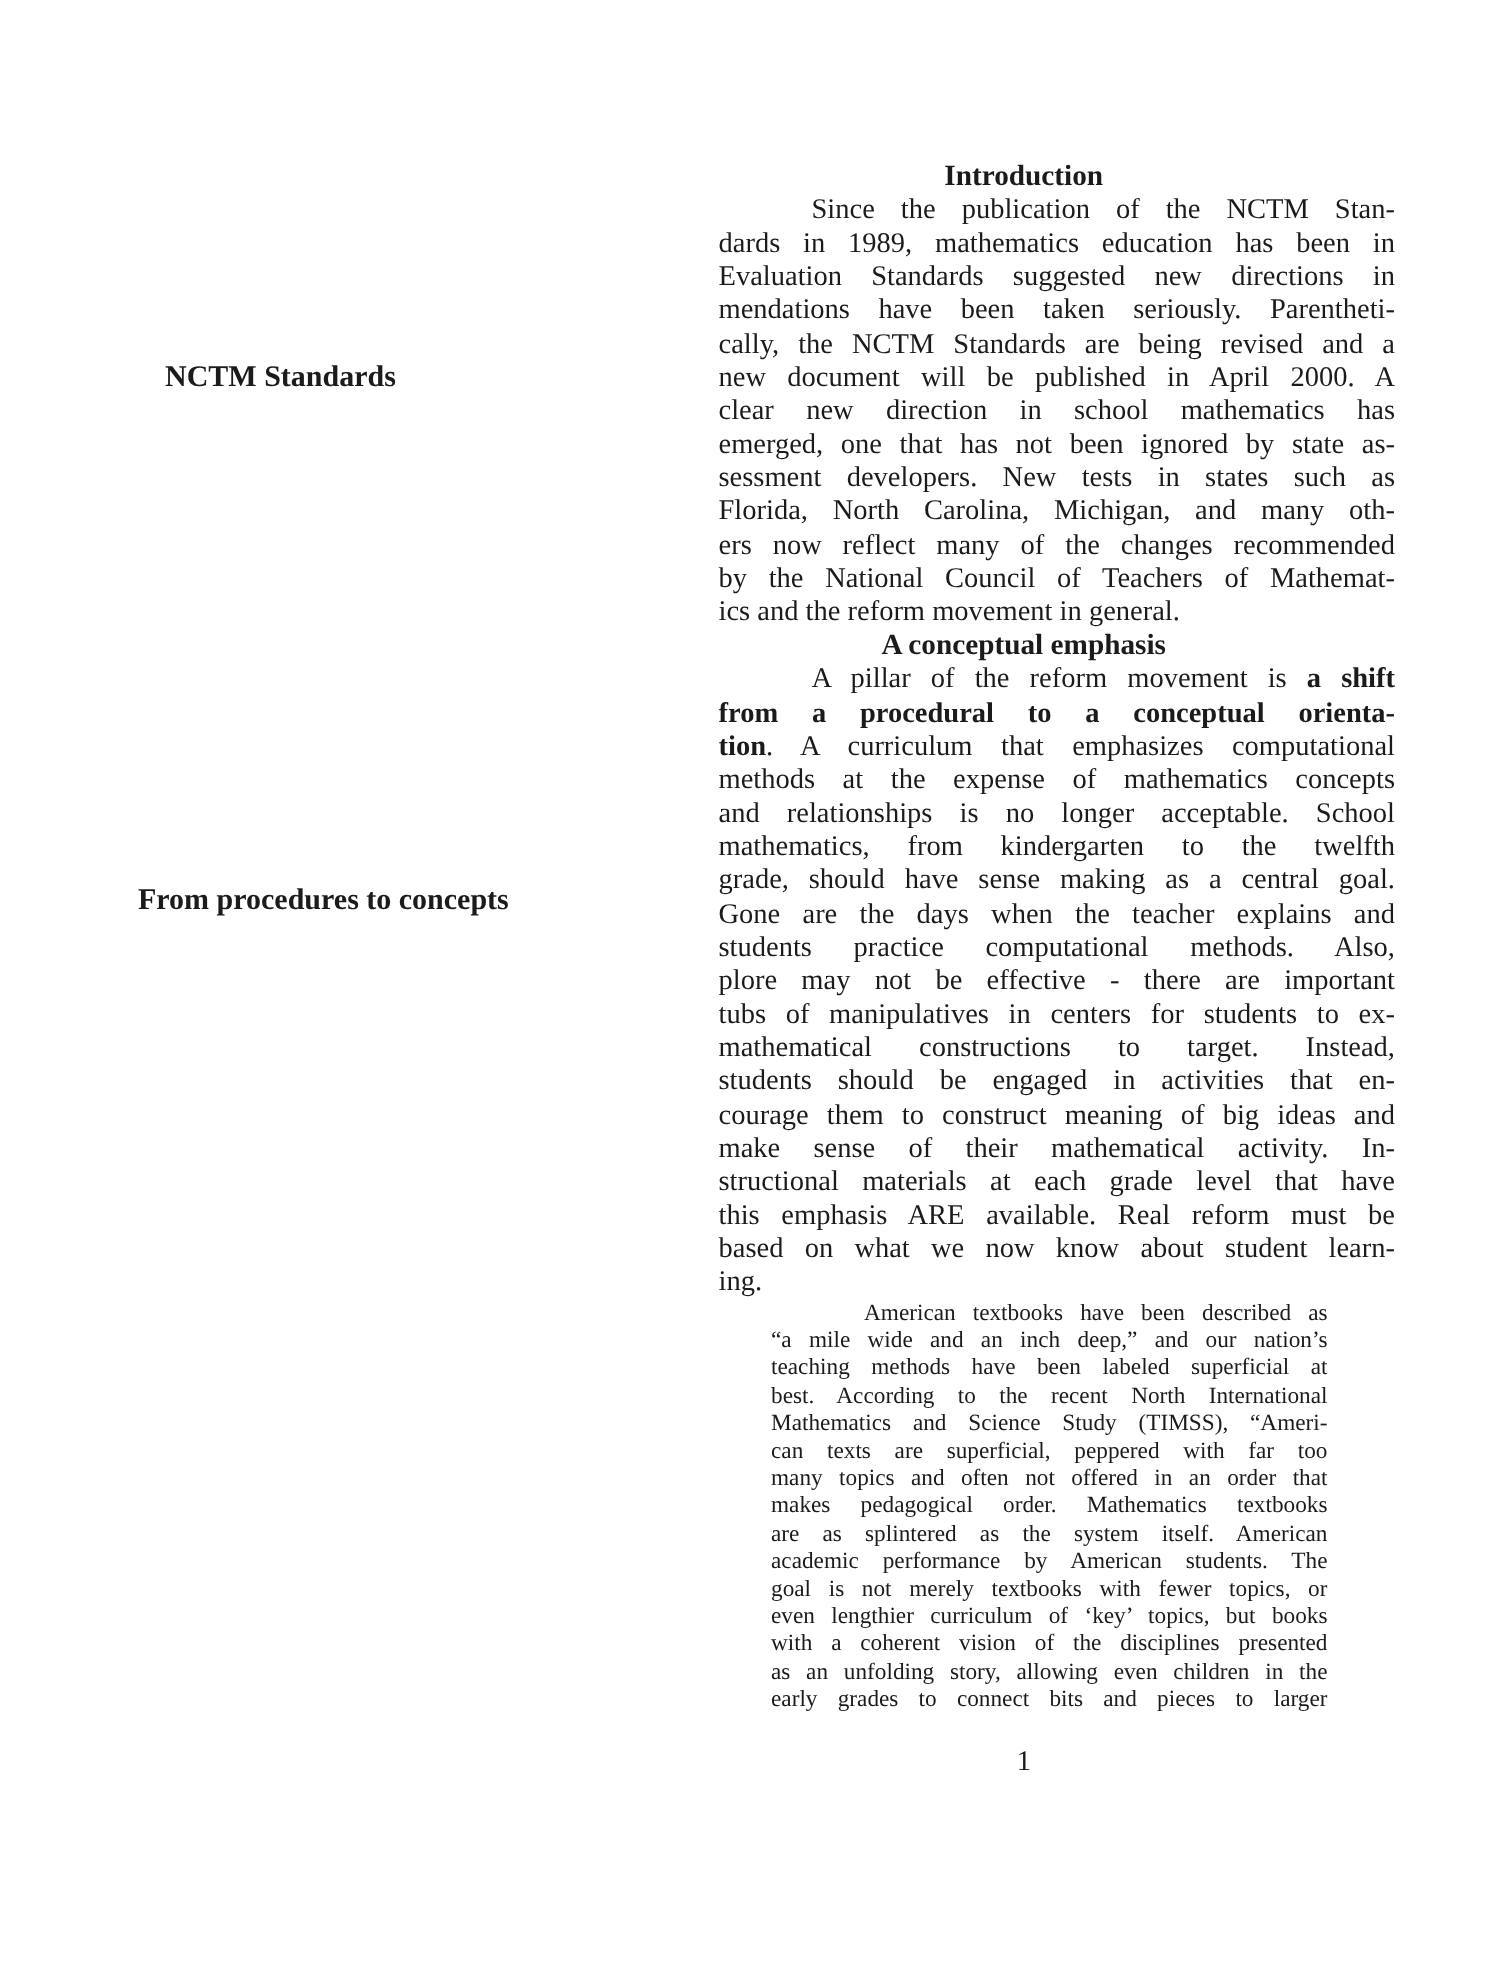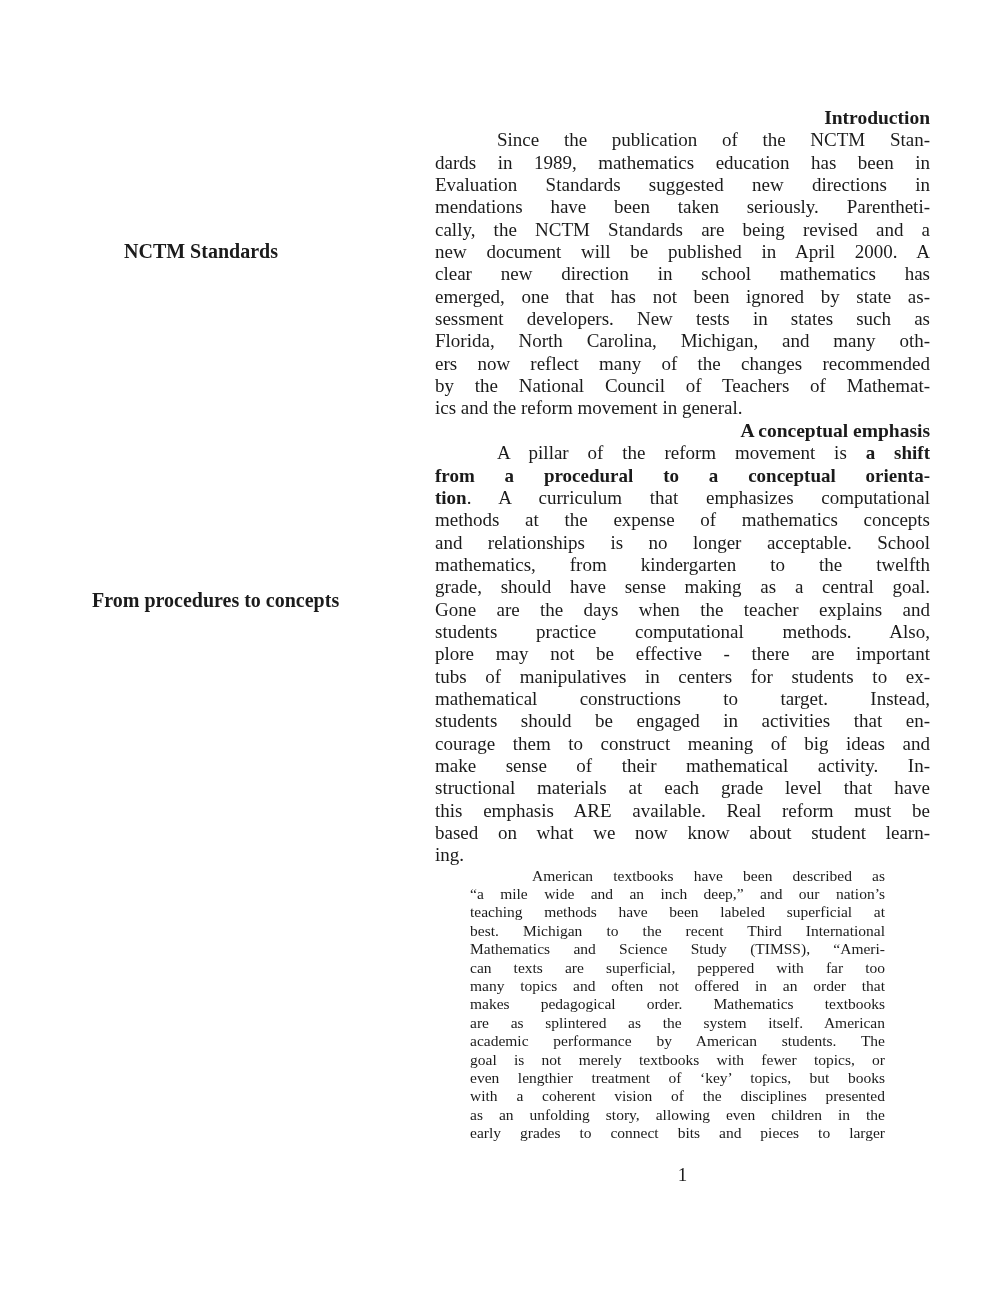--- a/index.html
+++ b/index.html
@@ -16,42 +16,43 @@
     color: #1b1b1b;
     overflow: hidden;
   }
   .margin-note {
     position: absolute;
     font-weight: bold;
     font-size: 20px;
     line-height: 23px;
     white-space: nowrap;
   }
-  .note-1 { left: 124px; top: 240px; }
+  .note-1 { left: 110px; top: 240px; }
   .note-2 { left: 92px;  top: 589px; }
   .main-column {
     position: absolute;
     left: 435px;
     top: 107px;
     width: 495px;
   }
   .section-heading {
     font-weight: bold;
     font-size: 19.5px;
     line-height: 22.35px;
     height: 22.35px;
-    text-align: right;
+    text-align: center;
   }
   .line {
     font-size: 19px;
     line-height: 22.35px;
     height: 22.35px;
     text-align: justify;
     text-align-last: justify;
     overflow: hidden;
+    margin-left: 44px;
   }
   .section .line:last-child {
     text-align-last: left;
   }
   .indent { padding-left: 62px; }
   .quote {
     margin-left: 35px;
     width: 415px;
   }
   .quote .line {
@@ -113,29 +114,29 @@
           <div class="line"><span>structional materials at each grade level that have</span></div>
           <div class="line"><span>this emphasis ARE available. Real reform must be</span></div>
           <div class="line"><span>based on what we now know about student learn-</span></div>
           <div class="line"><span>ing.</span></div>
         </div>
       </div>
     <div class="quote" id="quote">
         <div class="line indent"><span>American textbooks have been described as</span></div>
         <div class="line"><span>“a mile wide and an inch deep,” and our nation’s</span></div>
         <div class="line"><span>teaching methods have been labeled superficial at</span></div>
-        <div class="line"><span>best. Michigan to the recent Third International</span></div>
+        <div class="line"><span>best. According to the recent North International</span></div>
         <div class="line"><span>Mathematics and Science Study (TIMSS), “Ameri-</span></div>
         <div class="line"><span>can texts are superficial, peppered with far too</span></div>
         <div class="line"><span>many topics and often not offered in an order that</span></div>
         <div class="line"><span>makes pedagogical order. Mathematics textbooks</span></div>
         <div class="line"><span>are as splintered as the system itself. American</span></div>
         <div class="line"><span>academic performance by American students. The</span></div>
         <div class="line"><span>goal is not merely textbooks with fewer topics, or</span></div>
-        <div class="line"><span>even lengthier treatment of ‘key’ topics, but books</span></div>
+        <div class="line"><span>even lengthier curriculum of ‘key’ topics, but books</span></div>
         <div class="line"><span>with a coherent vision of the disciplines presented</span></div>
         <div class="line"><span>as an unfolding story, allowing even children in the</span></div>
         <div class="line"><span>early grades to connect bits and pieces to larger</span></div>
       </div>
     <div class="page-number">1</div>
   </div>
 
 </div>
 
 </body></html>

